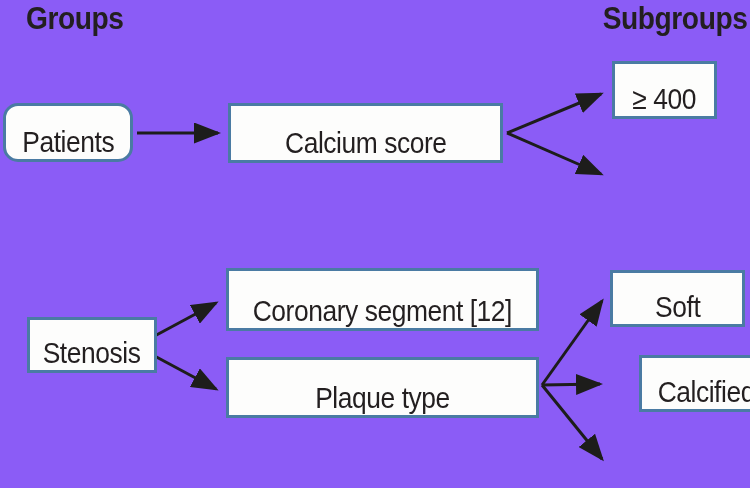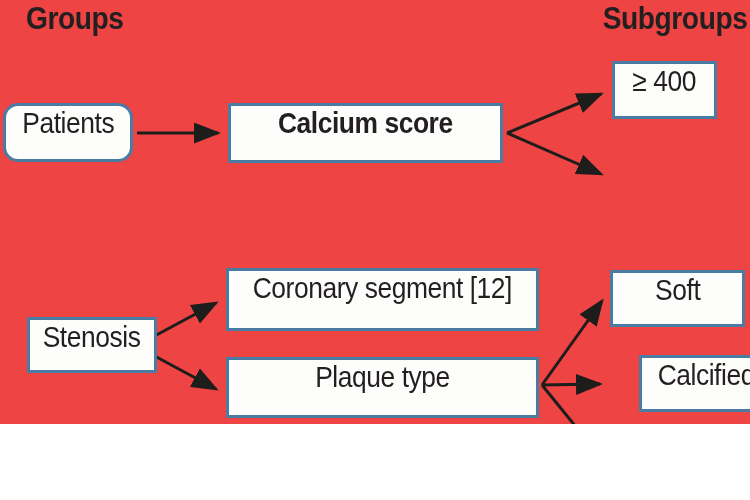--- a/index.html
+++ b/index.html
@@ -1,20 +1,20 @@
 <!DOCTYPE html>
 <html><head>
 <meta charset="utf-8">
 <style>
   html, body { margin: 0; padding: 0; }
   #stage {
     position: relative;
     width: 750px;
-    height: 424px;
-    background: #ef4444;
+    height: 488px;
+    background: #8b5cf6;
     font-family: "Liberation Sans", sans-serif;
     color: #231f20;
     overflow: hidden;
   }
   .col-header {
     position: absolute;
     top: 0;
     font-size: 32px;
     font-weight: bold;
     letter-spacing: -0.5px;
@@ -24,29 +24,29 @@
   #hdr-groups { left: 26px; }
   #hdr-groups .inner { transform-origin: left center; }
   #hdr-subgroups { right: 3px; text-align: right; }
   #hdr-subgroups .inner { transform-origin: right center; }
   .node {
     position: absolute;
     box-sizing: border-box;
     border: 3px solid #4a7ba3;
     background: #fdfdfc;
     display: flex;
-    align-items: flex-start;
+    align-items: flex-end;
     justify-content: center;
     font-size: 30px;
     letter-spacing: -0.5px;
     white-space: nowrap;
   }
   .node .inner { display: inline-block; transform: scaleX(0.88); transform-origin: center; }
   #node-patients          { left: 3px;   top: 103px; width: 130px; height: 59px; border-radius: 15px; }
-  #node-calcium-score     { left: 228px; top: 103px; width: 275px; height: 60px; font-weight: bold; }
+  #node-calcium-score     { left: 228px; top: 103px; width: 275px; height: 60px; }
   #node-ge-400            { left: 612px; top: 61px;  width: 105px; height: 58px; }
   #node-lt-400            { left: 612px; top: 147px; width: 105px; height: 57px; }
   #node-stenosis          { left: 3px;   top: 317px; width: 130px; height: 56px; margin-left: 24px; }
   #node-coronary-segment  { left: 226px; top: 268px; width: 313px; height: 63px; }
   #node-plaque-type       { left: 226px; top: 357px; width: 313px; height: 61px; }
   #node-soft              { left: 610px; top: 270px; width: 135px; height: 57px; }
   #node-calcified         { left: 610px; top: 355px; width: 135px; height: 57px; margin-left: 29px; }
   #node-mixed             { left: 610px; top: 437px; width: 135px; height: 58px; }
   #arrow-layer { position: absolute; left: 0; top: 0; width: 750px; height: 500px; }
   #arrow-layer line { stroke: #1d1d1b; stroke-width: 3; }

